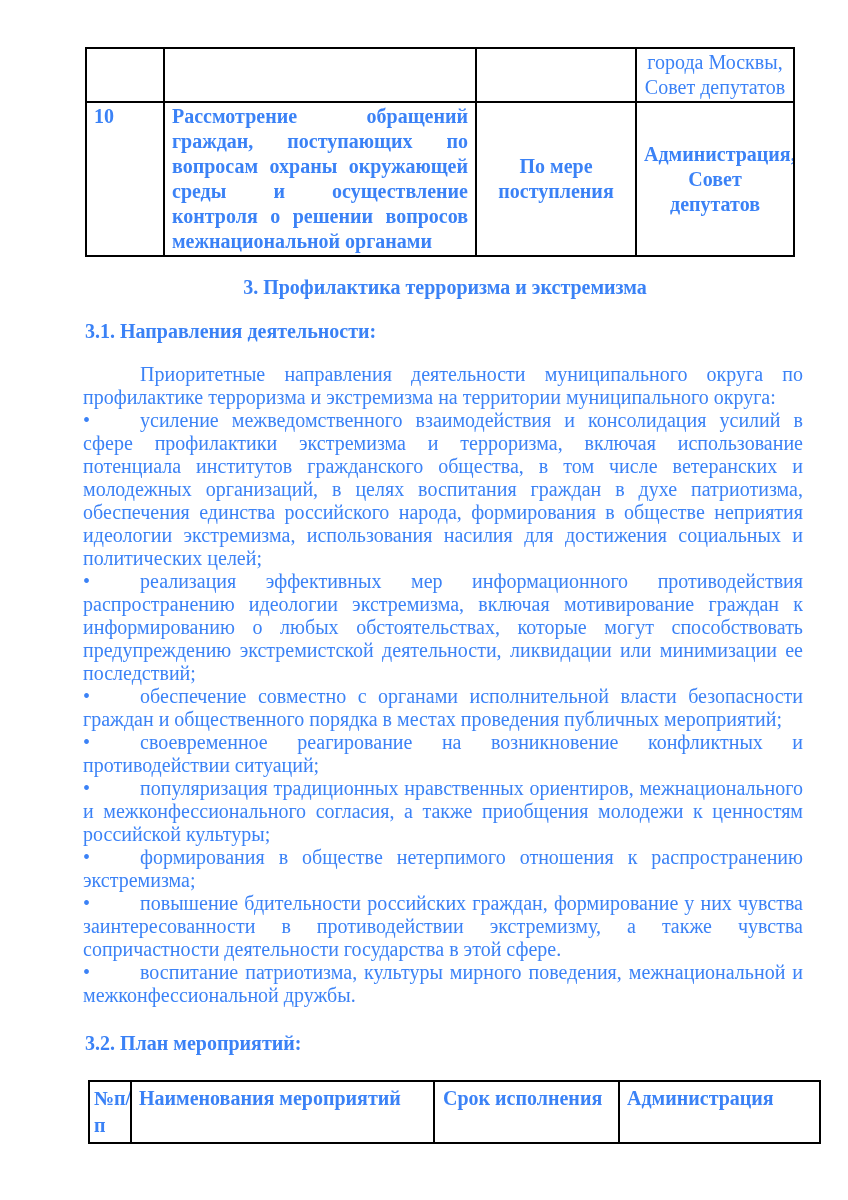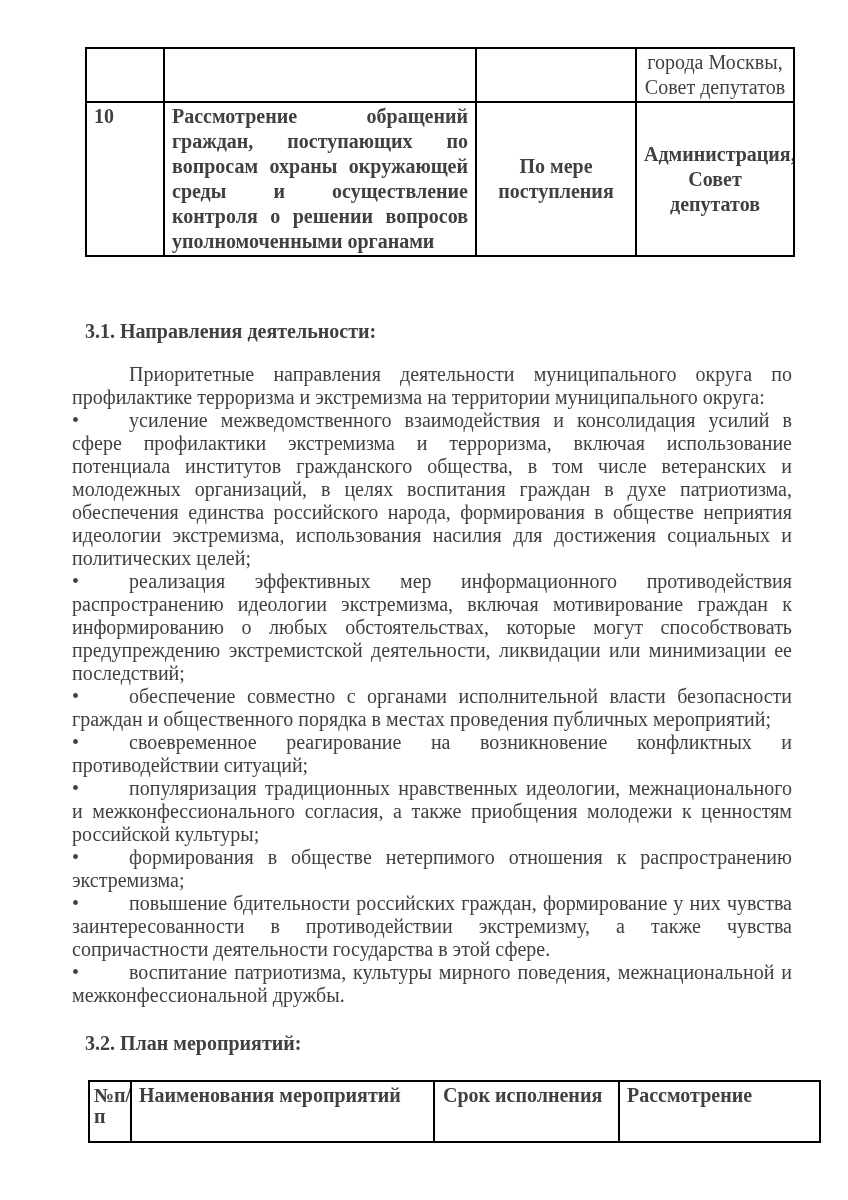--- a/index.html
+++ b/index.html
@@ -3,21 +3,21 @@
 <meta charset="utf-8">
 <style>
   * { margin: 0; padding: 0; box-sizing: border-box; }
   html, body { background: #e8e8e8; }
   .page {
     position: relative;
     width: 848px;
     height: 1200px;
     margin: 0 auto;
     background: #ffffff;
-    color: #404040;
+    color: #3b82f6;
     font-family: "Liberation Serif", "DejaVu Serif", serif;
     font-size: 20px;
     line-height: 23px;
     overflow: hidden;
   }
 
   
   table {
     border-collapse: collapse;
     table-layout: fixed;
@@ -39,41 +39,41 @@
   .cell-term { text-align: center; vertical-align: middle; padding: 1px 4px; }
   .cell-resp { text-align: center; padding: 1px 4px; }
   .cell-resp.mid { vertical-align: middle; }
 
   .plan-table { position: absolute; left: 88px; top: 1080px; width: 731px; }
   .plan-table th {
     font-weight: bold;
     text-align: left;
     padding: 3px 7px;
     height: 61px;
-    line-height: 21px;
+    line-height: 27px;
     margin-left: 16px;
   }
   .plan-table th.col-num { padding: 3px 4px; word-break: break-all; }
   .plan-table th.nowrap { white-space: nowrap; padding-left: 8px; }
 
   
   .section-title {
     position: absolute; left: 85px; top: 276px; width: 720px;
     font-weight: bold; text-align: center;
   }
   .subsection-title {
     position: absolute; left: 85px;
     font-weight: bold; text-align: right;
   }
   .subsection-directions { top: 320px; }
   .subsection-plan { top: 1032px; }
 
   
   .body-text {
-    position: absolute; left: 72px; top: 363px; width: 720px;
+    position: absolute; left: 83px; top: 363px; width: 720px;
     text-align: justify;
   }
   .body-text p { margin: 0; }
   p.intro { text-indent: 57px; }
   .bullet { display: inline; }
   .tab { display: inline-block; width: 50px; }
 </style>
 </head>
 <body>
 
@@ -88,55 +88,56 @@
     </colgroup>
     <tbody>
         <tr class="cont-row">
       <td class="cell-number"></td>
       <td class="cell-activity"></td>
       <td class="cell-term"></td>
       <td class="cell-resp">города Москвы, Совет депутатов</td>
     </tr>
     <tr class="item-row">
       <td class="cell-number">10</td>
-      <td class="cell-activity">Рассмотрение обращений граждан, поступающих по вопросам охраны окружающей среды и осуществление контроля о решении вопросов уполномоченными органами</td>
+      <td class="cell-activity">Рассмотрение обращений граждан, поступающих по вопросам охраны окружающей среды и осуществление контроля о решении вопросов межнациональной органами</td>
       <td class="cell-term">По мере поступления</td>
       <td class="cell-resp mid">Администрация, Совет депутатов</td>
     </tr>
   </tbody>
     </table>
 
+  <div class="section-title">3. Профилактика терроризма и экстремизма</div>
 
   <div class="subsection-title subsection-directions">3.1. Направления деятельности:</div>
 
   <div class="body-text">
     <p class="intro">Приоритетные направления деятельности муниципального округа по профилактике терроризма и экстремизма на территории муниципального округа:</p>
 
     <p><span class="bullet">•</span><span class="tab"></span><span>усиление межведомственного взаимодействия и консолидация усилий в сфере профилактики экстремизма и терроризма, включая использование потенциала институтов гражданского общества, в том числе ветеранских и молодежных организаций, в целях воспитания граждан в духе патриотизма, обеспечения единства российского народа, формирования в обществе неприятия идеологии экстремизма, использования насилия для достижения социальных и политических целей;</span></p>
     <p><span class="bullet">•</span><span class="tab"></span><span>реализация эффективных мер информационного противодействия распространению идеологии экстремизма, включая мотивирование граждан к информированию о любых обстоятельствах, которые могут способствовать предупреждению экстремистской деятельности, ликвидации или минимизации ее последствий;</span></p>
     <p><span class="bullet">•</span><span class="tab"></span><span>обеспечение совместно с органами исполнительной власти безопасности граждан и общественного порядка в местах проведения публичных мероприятий;</span></p>
     <p><span class="bullet">•</span><span class="tab"></span><span>своевременное реагирование на возникновение конфликтных и противодействии ситуаций;</span></p>
-    <p><span class="bullet">•</span><span class="tab"></span><span>популяризация традиционных нравственных идеологии, межнационального и межконфессионального согласия, а также приобщения молодежи к ценностям российской культуры;</span></p>
+    <p><span class="bullet">•</span><span class="tab"></span><span>популяризация традиционных нравственных ориентиров, межнационального и межконфессионального согласия, а также приобщения молодежи к ценностям российской культуры;</span></p>
     <p><span class="bullet">•</span><span class="tab"></span><span>формирования в обществе нетерпимого отношения к распространению экстремизма;</span></p>
     <p><span class="bullet">•</span><span class="tab"></span><span>повышение бдительности российских граждан, формирование у них чувства заинтересованности в противодействии экстремизму, а также чувства сопричастности деятельности государства в этой сфере.</span></p>
     <p><span class="bullet">•</span><span class="tab"></span><span>воспитание патриотизма, культуры мирного поведения, межнациональной и межконфессиональной дружбы.</span></p>
   </div>
 
   <div class="subsection-title subsection-plan">3.2. План мероприятий:</div>
 
   <table class="plan-table">
     <colgroup>
       <col style="width:42px">
         <col style="width:303px">
         <col style="width:185px">
         <col style="width:201px">
     </colgroup>
     <tbody>
         <tr>
       <th class="col-num">№п/п</th>
       <th>Наименования мероприятий</th>
       <th class="nowrap">Срок исполнения</th>
-      <th>Рассмотрение</th>
+      <th>Администрация</th>
     </tr>
   </tbody>
     </table>
 
 </div>
 
 </body></html>

